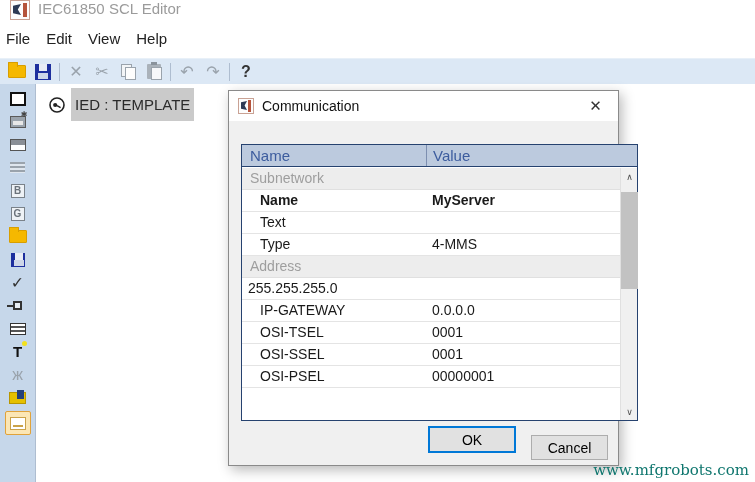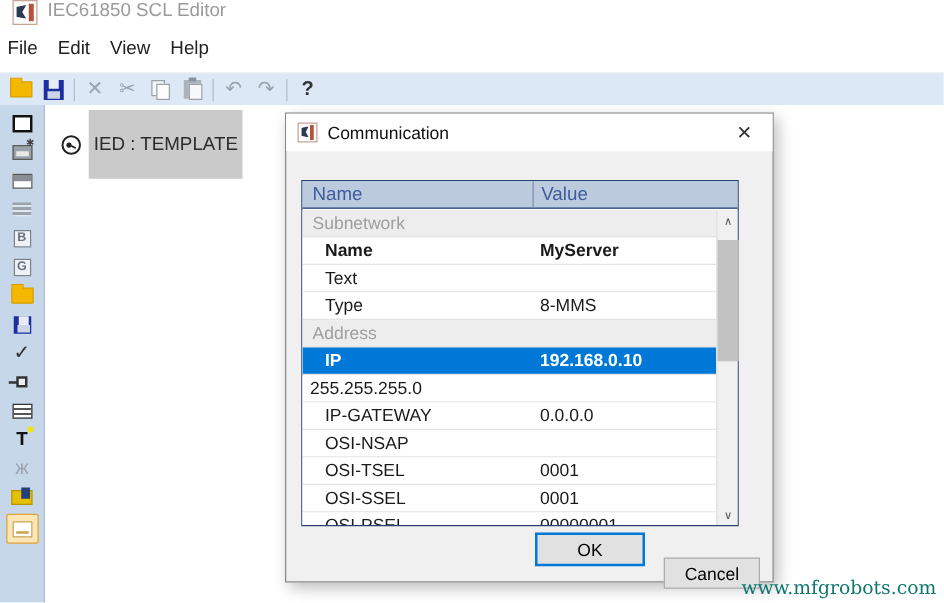--- a/index.html
+++ b/index.html
@@ -56,32 +56,32 @@
   .s-grid { width:16px; height:12px; border:1px solid #333; display:inline-block; background:repeating-linear-gradient(#fff 0 2px, #555 2px 4px); }
   .s-textT { font-size:15px; font-weight:bold; color:#111; position:relative; line-height:1; }
   .s-textT::after { content:""; position:absolute; right:-5px; top:-3px; width:5px; height:5px; background:#f3e11c; border-radius:50%; }
   .s-folder2 { width:17px; height:12px; background:#e5c000; border:1px solid #b89600; position:relative; display:inline-block; }
   .s-folder2::after { content:""; position:absolute; right:1px; top:-3px; width:7px; height:9px; background:#24407a; }
   .s-panel { width:16px; height:13px; background:#fff; border:1px solid #caa24a; position:relative; display:inline-block; }
   .s-panel::after { content:""; position:absolute; left:2px; bottom:2px; right:2px; height:2px; background:#caa24a; }
 
   
   .tree-item { position:absolute; left:48px; top:88px; display:flex; align-items:center; gap:5px; }
-  .tree-label { font-size:15px; color:#2b2b2b; background:#cacaca; padding:19px 4px; }
+  .tree-label { font-size:15px; color:#2b2b2b; background:#cacaca; padding:8px 4px; }
 
   
   .dialog { position:absolute; left:228px; top:90px; width:391px; height:376px; background:#f0f0f0; border:1px solid #8a8a8a; box-shadow:3px 4px 12px rgba(0,0,0,0.28); }
   .dlg-titlebar { position:absolute; top:0; left:0; right:0; height:30px; background:#fff; display:flex; align-items:center; padding-left:9px; gap:8px; }
   .dlg-icon { width:16px; height:16px; background:#fdfdfd; border:1px solid #c9a294; position:relative; display:inline-block; }
   .dlg-icon::before { content:""; position:absolute; left:2px; top:2px; width:6px; height:9px; background:#2d3a55; clip-path:polygon(0 15%,100% 0,60% 50%,100% 100%,0 85%); }
   .dlg-icon::after { content:""; position:absolute; right:2px; top:1px; width:3px; height:12px; background:#b5543c; }
   .dlg-title { font-size:14px; color:#111; }
   .dlg-close { position:absolute; top:0; right:0; width:45px; height:29px; display:flex; align-items:center; justify-content:center; font-size:15px; color:#333; cursor:default; }
 
-  .dlg-table { position:absolute; left:12px; top:53px; width:350px; height:277px; background:#fff; border:1px solid #26426f; }
+  .dlg-table { position:absolute; left:12px; top:53px; width:397px; height:277px; background:#fff; border:1px solid #26426f; }
   .thead { height:22px; background:#bccade; border-bottom:1px solid #26426f; display:flex; }
   .th { font-size:15px; color:#3c5c9e; line-height:21px; }
   .th.name { width:184px; padding-left:8px; }
   .th.value { flex:1; padding-left:6px; border-left:1px solid #7d8fb0; }
   .tbody { position:absolute; left:0; top:23px; right:17px; bottom:0; overflow:hidden; background:#fff; }
   .trow { height:22px; display:flex; border-bottom:1px solid #e4e4e4; background:#fff; }
   .cell { font-size:14px; color:#1a1a1a; line-height:21px; white-space:nowrap; overflow:hidden; }
   .cell.name { width:184px; padding-left:18px; }
   .cell.value { flex:1; padding-left:6px; }
   .trow.group { background:#ededed; border-bottom:1px solid #e0e0e0; }
@@ -92,21 +92,21 @@
   .trow.selected .cell { color:#fff; font-weight:bold; }
 
   .vscroll { position:absolute; top:23px; right:0; bottom:0; width:17px; background:#f0f0f0; border-left:1px solid #e0e0e0; }
   .scroll-arrow { position:absolute; left:0; width:17px; height:17px; display:flex; align-items:center; justify-content:center; font-size:9px; color:#505050; }
   .scroll-arrow.up { top:0; }
   .scroll-arrow.down { bottom:0; }
   .scroll-thumb { position:absolute; left:0; top:24px; width:17px; height:97px; background:#c2c2c2; }
 
   .btn { position:absolute; font-size:14px; color:#000; background:#e1e1e1; display:flex; align-items:center; justify-content:center; cursor:default; }
   .btn-ok { left:199px; top:335px; width:88px; height:27px; border:2px solid #0078d7; }
-  .btn-cancel { left:302px; top:355px; width:77px; height:25px; border:1px solid #adadad; }
+  .btn-cancel { left:302px; top:344px; width:77px; height:25px; border:1px solid #adadad; }
 
   
   .watermark { position:absolute; right:6px; bottom:3px; font-family:"DejaVu Serif", serif; font-size:15px; color:#0f766e; }
 </style>
 </head>
 <body>
 
 <div class="stage">
 
   <div class="titlebar">
@@ -231,40 +231,32 @@
           <div class="trow bold">
             <div class="cell name">Name</div>
             <div class="cell value">MyServer</div>
           </div>
           <div class="trow">
             <div class="cell name">Text</div>
             <div class="cell value"></div>
           </div>
           <div class="trow">
             <div class="cell name">Type</div>
-            <div class="cell value">8-MMS</div>
+            <div class="cell value">4-MMS</div>
           </div>
           <div class="trow group">
             <div class="cell name">Address</div>
             <div class="cell value"></div>
           </div>
-          <div class="trow selected">
-            <div class="cell name">IP</div>
-            <div class="cell value">192.168.0.10</div>
-          </div>
           <div class="trow">
             <div class="cell value">255.255.255.0</div>
           </div>
           <div class="trow">
             <div class="cell name">IP-GATEWAY</div>
             <div class="cell value">0.0.0.0</div>
-          </div>
-          <div class="trow">
-            <div class="cell name">OSI-NSAP</div>
-            <div class="cell value"></div>
           </div>
           <div class="trow">
             <div class="cell name">OSI-TSEL</div>
             <div class="cell value">0001</div>
           </div>
           <div class="trow">
             <div class="cell name">OSI-SSEL</div>
             <div class="cell value">0001</div>
           </div>
           <div class="trow">

